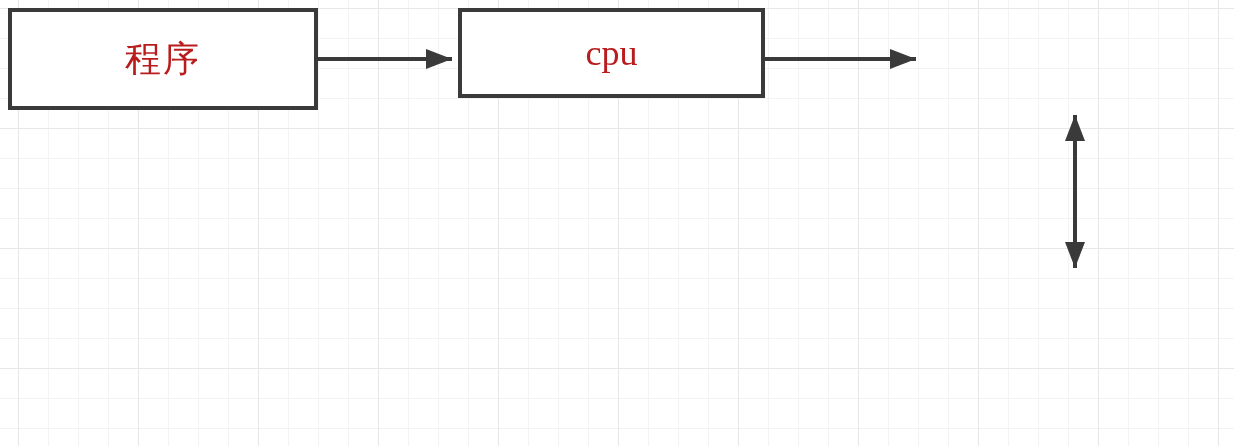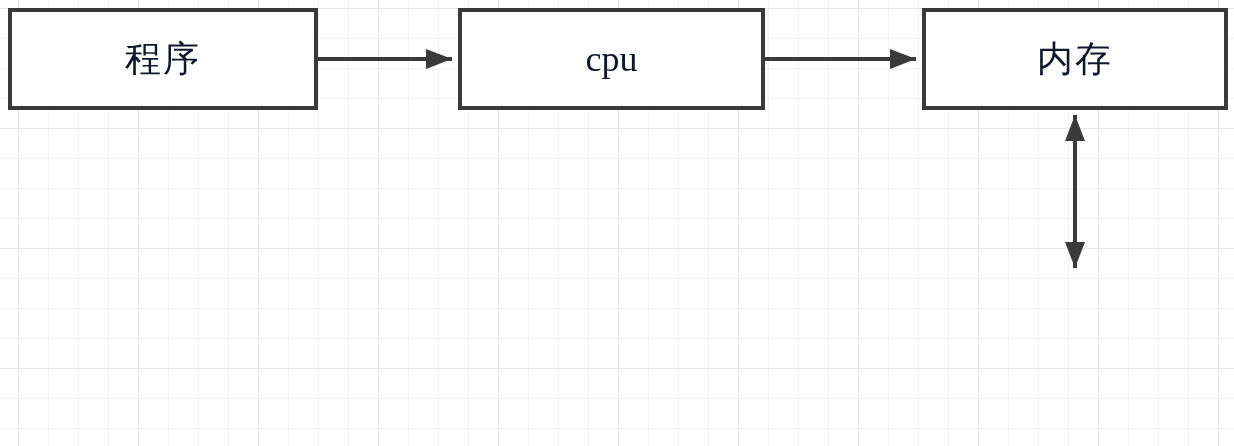--- a/index.html
+++ b/index.html
@@ -26,25 +26,25 @@
   }
   .node {
     position: absolute;
     box-sizing: border-box;
     background: #ffffff;
     border: 4px solid #3a3a3a;
     display: flex;
     align-items: center;
     justify-content: center;
     font-size: 36px;
-    color: #0f172a;
+    color: #b91c1c;
     letter-spacing: 2px;
   }
   .rect-program { left: 8px;   top: 8px; width: 310px; height: 102px; }
-  .rect-cpu     { left: 458px; top: 8px; width: 307px; height: 102px; letter-spacing: 0; }
+  .rect-cpu     { left: 458px; top: 8px; width: 307px; height: 90px; letter-spacing: 0; }
   .rect-memory  { left: 922px; top: 8px; width: 306px; height: 102px; }
   .ellipse-disk {
     left: 974px; top: 272px; width: 204px; height: 160px;
     border-width: 3px;
     border-radius: 50%;
   }
   .edges-layer {
     position: absolute;
     left: 0; top: 0;
     width: 1234px; height: 446px;
@@ -71,18 +71,15 @@
   </svg>
 
   <div class="node rect-program">
     <span>程序</span>
   </div>
 
   <div class="node rect-cpu">
     <span>cpu</span>
   </div>
 
-  <div class="node rect-memory">
-    <span>内存</span>
-  </div>
 
 
 </div>
 
 </body></html>

